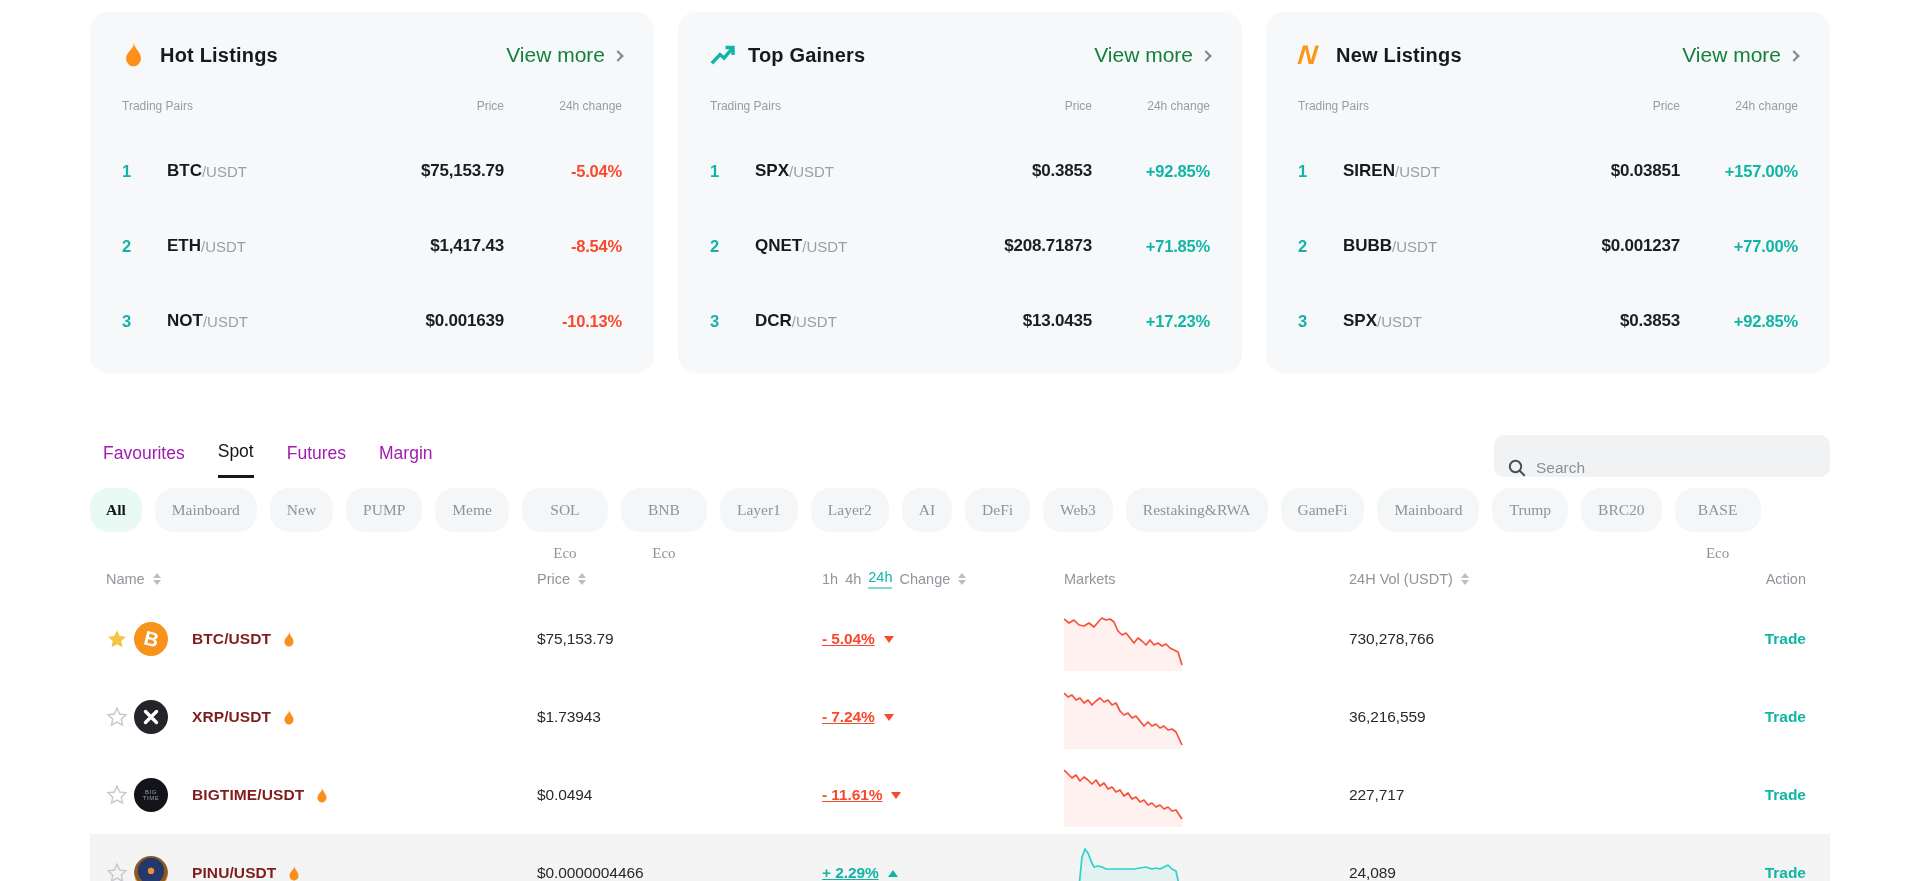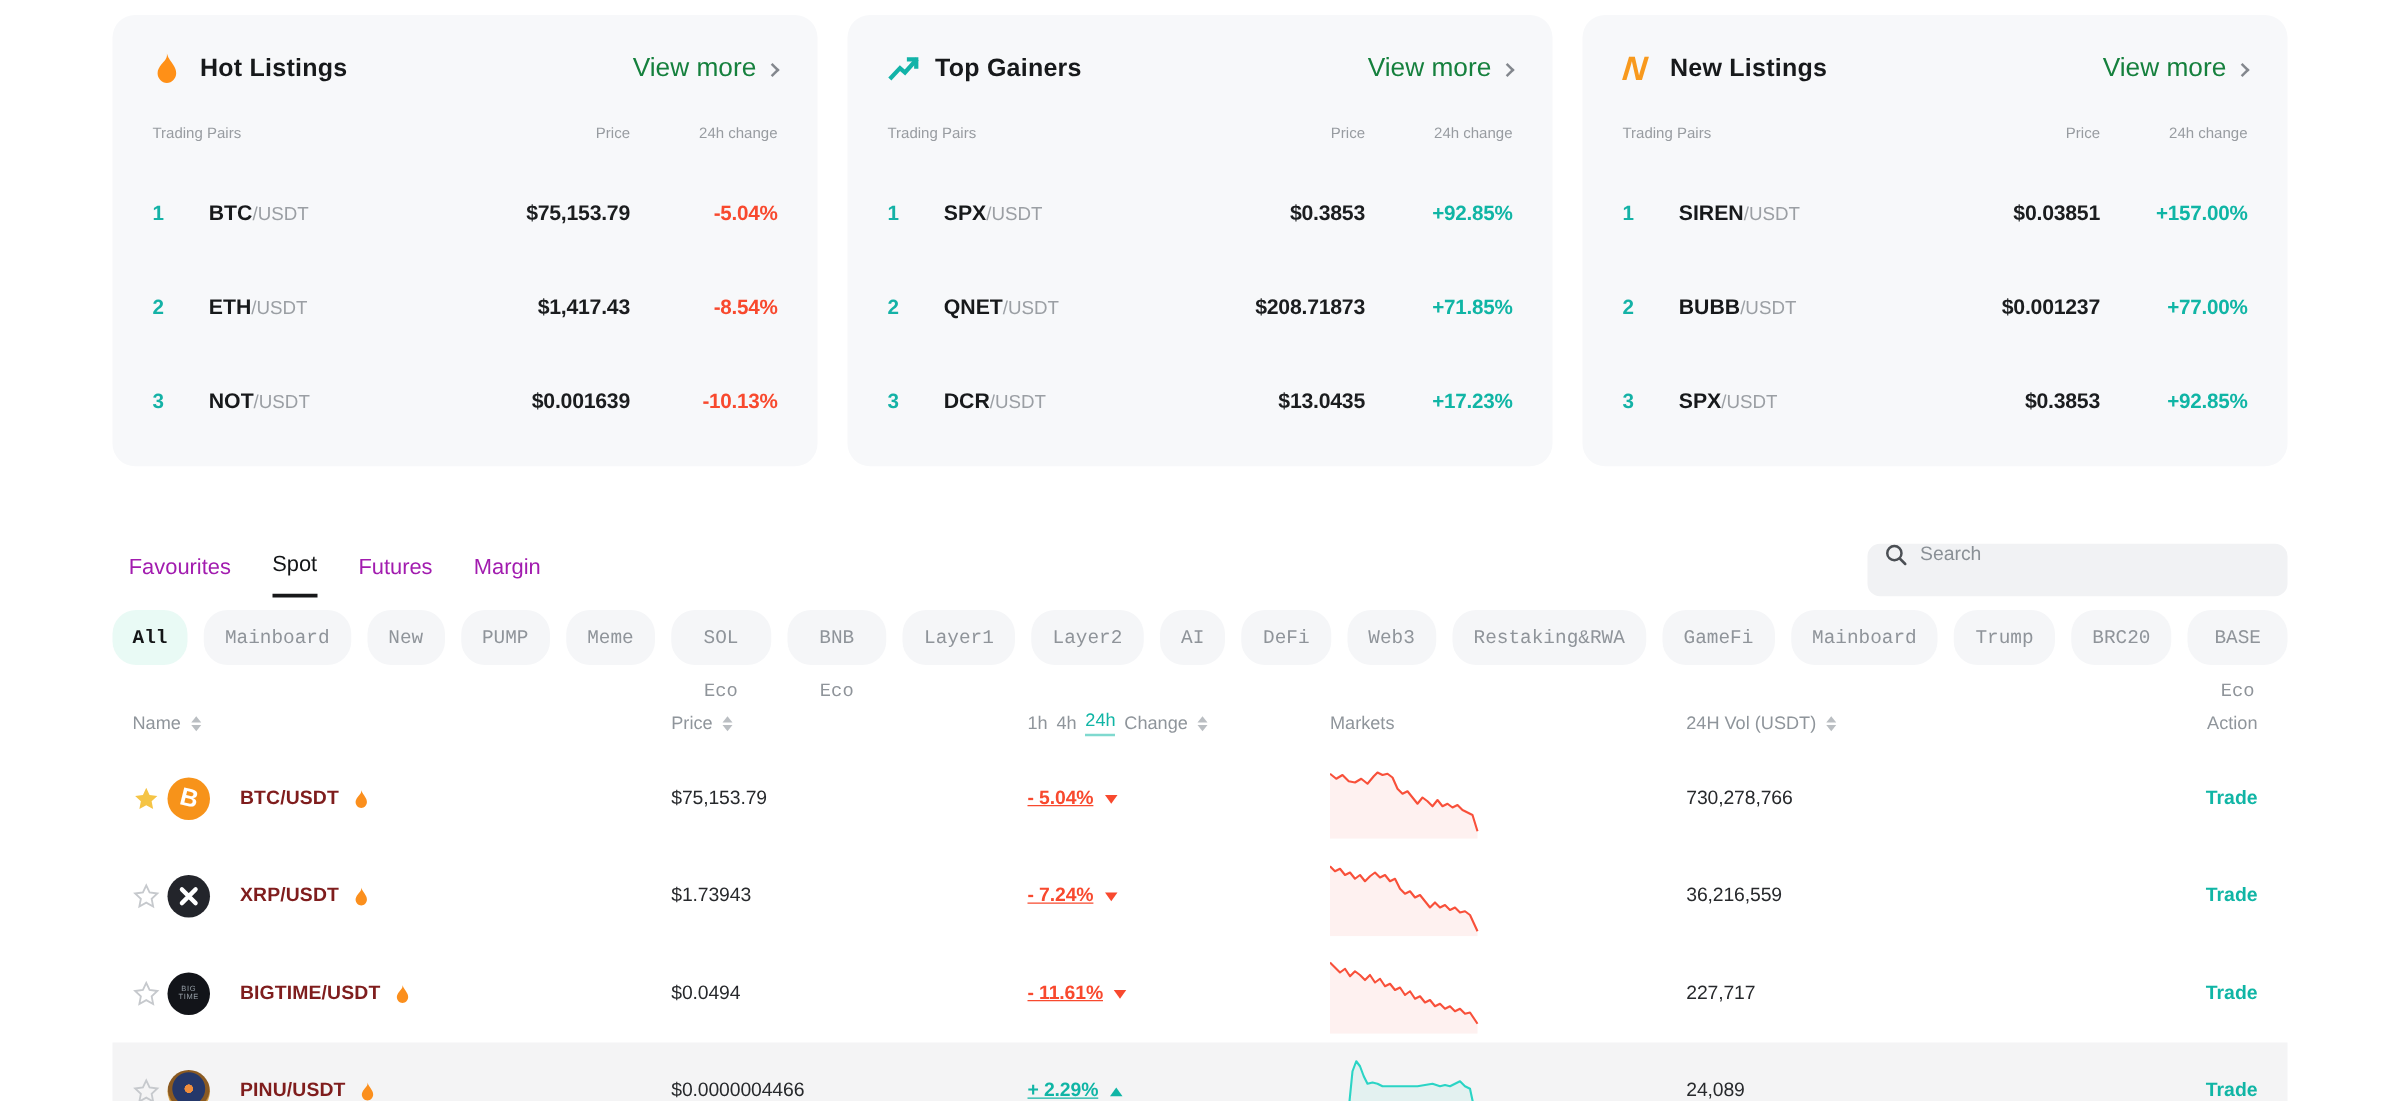--- a/index.html
+++ b/index.html
@@ -32,28 +32,28 @@
   .cchange.up { color:#10b5a5; }
 
   
   .market { margin-top:62px; padding:0 90px; }
   .market-top { display:flex; align-items:flex-start; }
   .tabs { display:flex; gap:33px; padding-left:13px; padding-top:6px; }
   .tab { font-size:17.5px; color:#a21caf; background:none; border:none; cursor:pointer;
     font-family:inherit; padding-bottom:13px; }
   .tab.active { color:#131517; font-weight:400; border-bottom:3.5px solid #17181a; }
   .searchbox { margin-left:auto; width:336px; height:42px; background:#f1f2f4; border-radius:10px;
-    display:flex; align-items:flex-start; padding:0 14px; gap:10px; }
+    display:flex; align-items:flex-end; padding:0 14px; gap:10px; }
   .searchbox input { flex:1; border:none; background:transparent; outline:none; font-size:15.5px;
     color:#3a3d41; font-family:inherit; }
   .searchbox input::placeholder { color:#8a9096; }
 
   .chips { display:flex; gap:13px; margin-top:10px; align-items:flex-start; }
   .chip { position:relative; height:44px; background:#f5f6f8; border-radius:19px; border:none; cursor:pointer;
-    font-family:Liberation Mono, monospace; font-size:15.5px; color:#8f949a; padding:0 17px; display:flex; align-items:center;
+    font-family:Liberation Serif, serif; font-size:15.5px; color:#8f949a; padding:0 17px; display:flex; align-items:center;
     justify-content:center; white-space:nowrap; }
   .chip.active { background:#e9faf5; color:#141617; font-weight:700; padding:0 16px; }
   .chip.fixed { width:86px; padding:0; }
   .chip-line2 { position:absolute; top:calc(100% + 13px); left:50%; transform:translateX(-50%);
     color:#8f949a; font-size:15px; }
 
   
   .tgrid { display:grid; grid-template-columns:44px 48px 355px 285px 242px 285px 300px 1fr; align-items:center; }
   .thead { margin-top:26px; height:42px; font-size:14.5px; color:#8f959b; }
   .th-name { grid-column:1 / 4; padding-left:16px; display:flex; align-items:center; gap:7px; }

